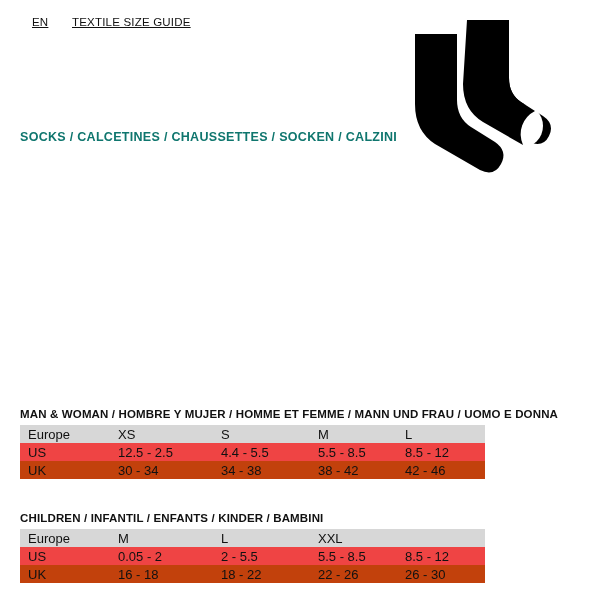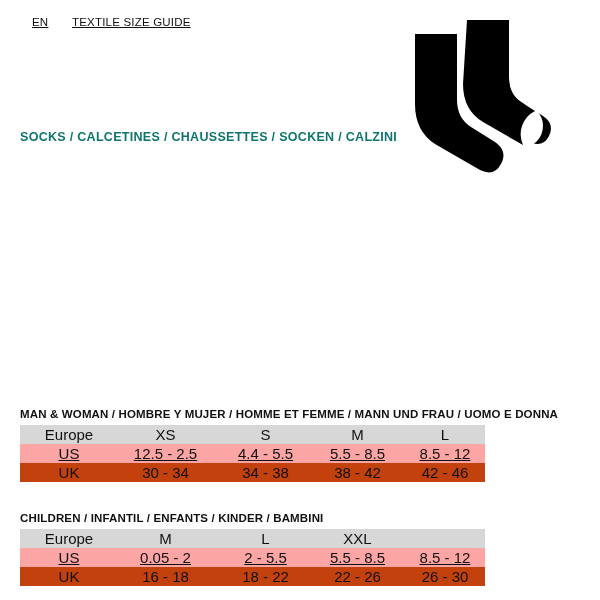--- a/index.html
+++ b/index.html
@@ -83,39 +83,38 @@
     letter-spacing: 0.15px;
     color: #111111;
     margin-bottom: 5px;
     white-space: nowrap;
   }
 
   table.size-table {
     border-collapse: collapse;
     width: 465px;
     table-layout: fixed;
-    font-size: 15px;
-    text-align: center;
+    font-size: 13px;
   }
   table.size-table td {
     height: 16px;
     padding: 1px 0 1px 8px;
     color: #111111;
     vertical-align: middle;
     white-space: nowrap;
   }
   table.size-table col.c0 { width: 90px; }
   table.size-table col.c1 { width: 103px; }
   table.size-table col.c2 { width: 97px; }
   table.size-table col.c3 { width: 87px; }
   table.size-table col.c4 { width: 88px; }
 
   tr.head-row td { background: #d7d7d7; }
   tr.band-row td { background: #c2410c; }
-  tr.plain-row td { background: #fca5a5; text-decoration: underline; }
+  tr.plain-row td { background: #ef4444; }
 
   tr.head-row td.label,
   tr.band-row td.label,
   tr.plain-row td.label { padding-left: 8px; }
 </style>
 </head>
 <body>
 
 <div class="page">
 

